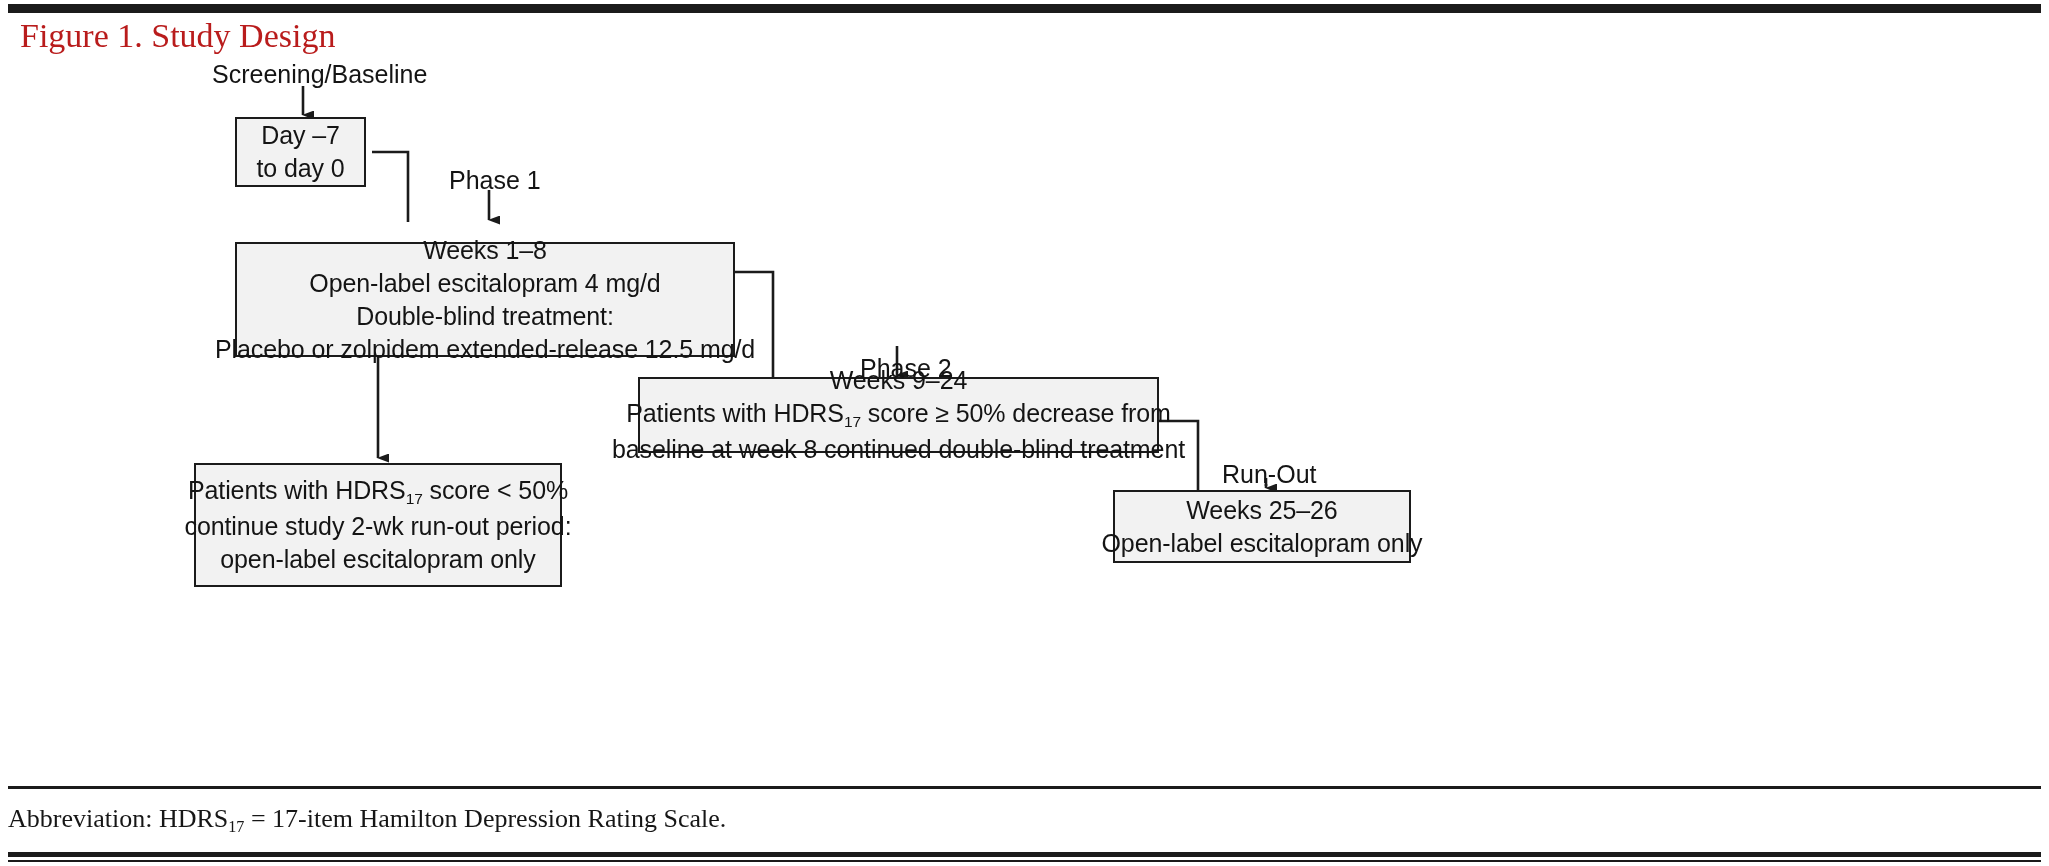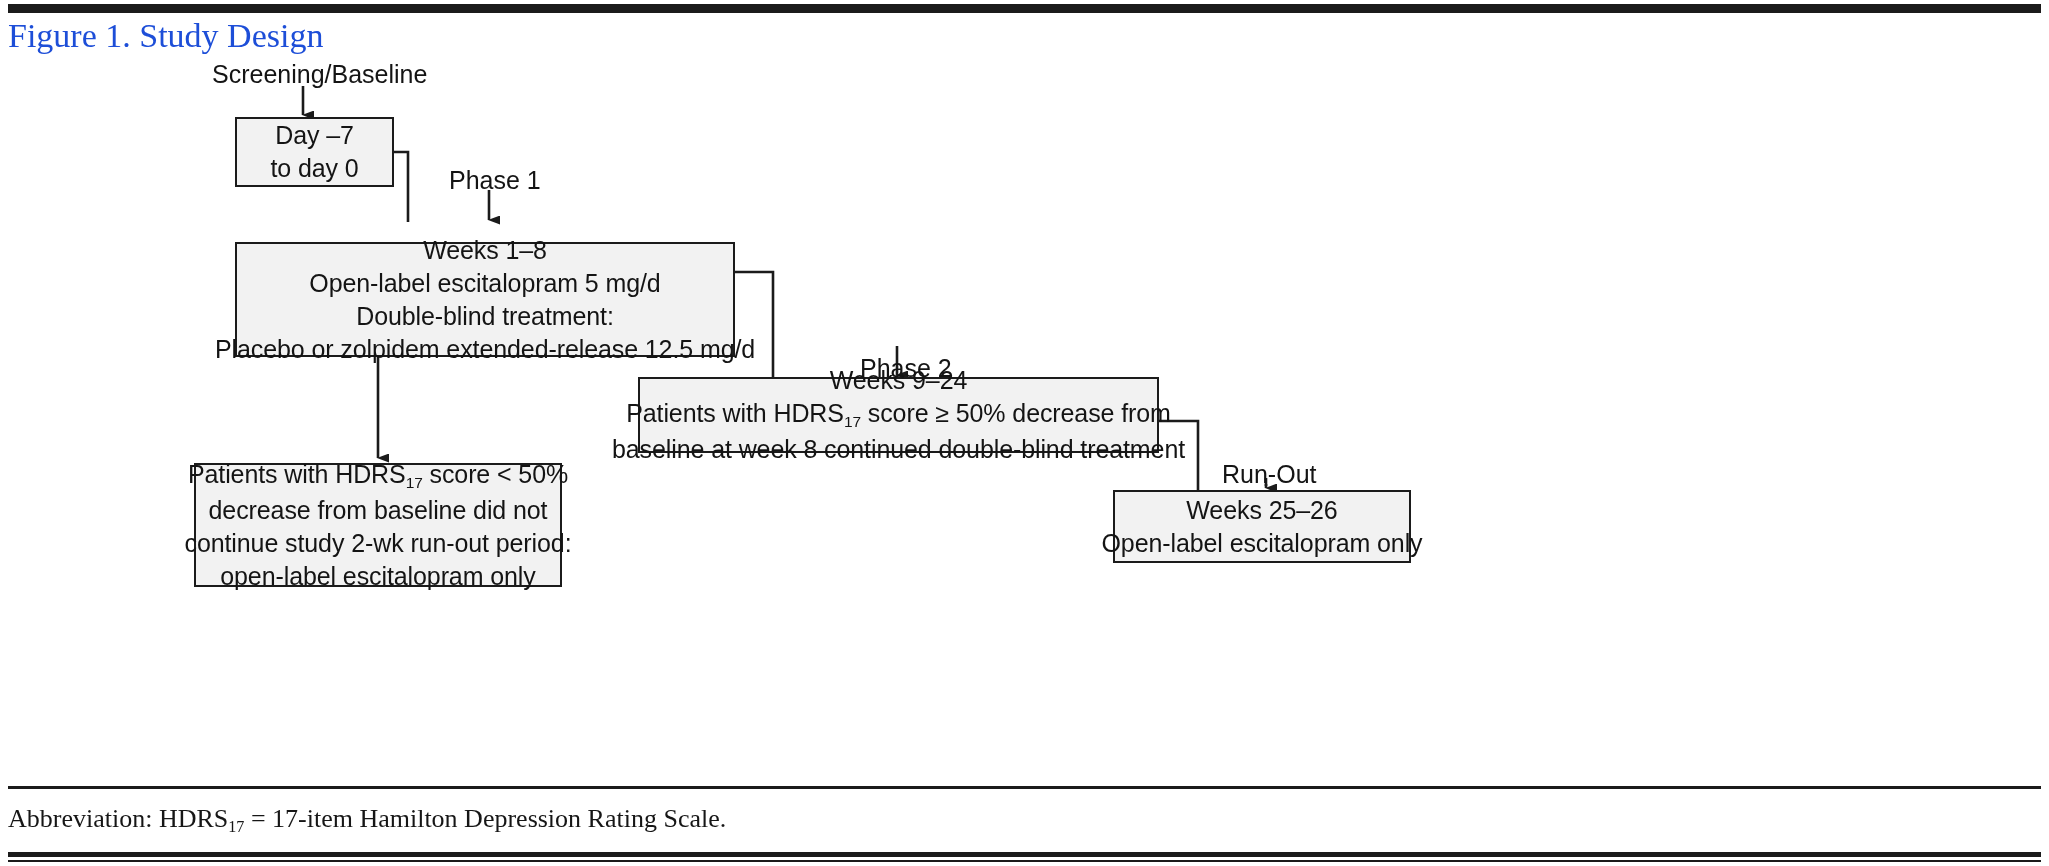--- a/index.html
+++ b/index.html
@@ -46,26 +46,26 @@
     left: 8px;
     top: 786px;
     width: 2033px;
     height: 3px;
     background: #1b1b1b;
   }
 
   
   .fig-title {
     position: absolute;
-    left: 8px;
+    left: 20px;
     top: 16px;
     font-family: "Liberation Serif", serif;
     font-size: 34px;
     line-height: 40px;
-    color: #1d4ed8;
+    color: #b91c1c;
     white-space: nowrap;
   }
 
   
   .footnote {
     position: absolute;
     left: 8px;
     top: 800px;
     font-family: "Liberation Serif", serif;
     font-size: 26px;
@@ -108,21 +108,21 @@
     align-items: center;
     justify-content: center;
     text-align: center;
     font-size: 25px;
     line-height: 33px;
     color: #141414;
     letter-spacing: -0.1px;
   }
   .box .line { display: block; white-space: nowrap; }
 
-  #box-screening  { left: 235px; top: 117px;  width: 159px; height: 70px; }
+  #box-screening  { left: 235px; top: 117px;  width: 131px; height: 70px; }
   #box-phase1     { left: 235px; top: 222px;  width: 500px; height: 115px; margin-top: 20px; }
   #box-phase2     { left: 638px; top: 377px;  width: 521px; height: 76px; }
   #box-dropout    { left: 194px; top: 463px;  width: 368px; height: 124px; }
   #box-runout     { left: 1113px; top: 490px; width: 298px; height: 73px; }
 
   
   .stage-label {
     position: absolute;
     font-size: 25px;
     line-height: 30px;
@@ -178,34 +178,33 @@
   <div class="stage-label" id="label-phase2">Phase 2</div>
   <div class="stage-label" id="label-runout">Run-Out</div>
 
   <div class="box" id="box-screening">
     <span class="line">Day –7</span>
     <span class="line">to day 0</span>
   </div>
 
   <div class="box" id="box-phase1">
     <span class="line">Weeks 1–8</span>
-    <span class="line">Open-label escitalopram 5 mg/d</span>
+    <span class="line">Open-label escitalopram 4 mg/d</span>
     <span class="line">Double-blind treatment:</span>
     <span class="line">Placebo or zolpidem extended-release 12.5 mg/d</span>
   </div>
 
   <div class="box" id="box-phase2">
     <span class="line">Weeks 9–24</span>
     <span class="line"><span>Patients with HDRS</span><sub>17</sub><span> score ≥ 50% decrease from</span></span>
     <span class="line">baseline at week 8 continued double-blind treatment</span>
   </div>
 
   <div class="box" id="box-dropout">
     <span class="line"><span>Patients with HDRS</span><sub>17</sub><span> score &lt; 50%</span></span>
-    <span class="line">decrease from baseline did not</span>
     <span class="line">continue study 2-wk run-out period:</span>
     <span class="line">open-label escitalopram only</span>
   </div>
 
   <div class="box" id="box-runout">
     <span class="line">Weeks 25–26</span>
     <span class="line">Open-label escitalopram only</span>
   </div>
 
 </div>

